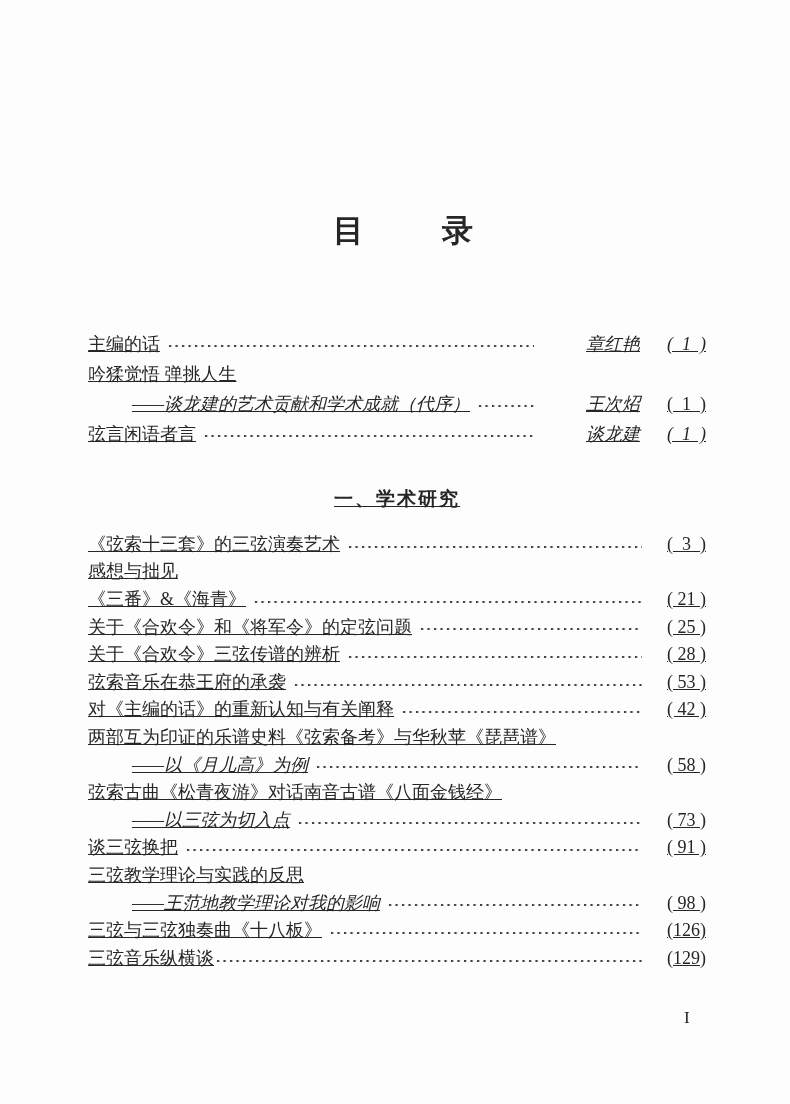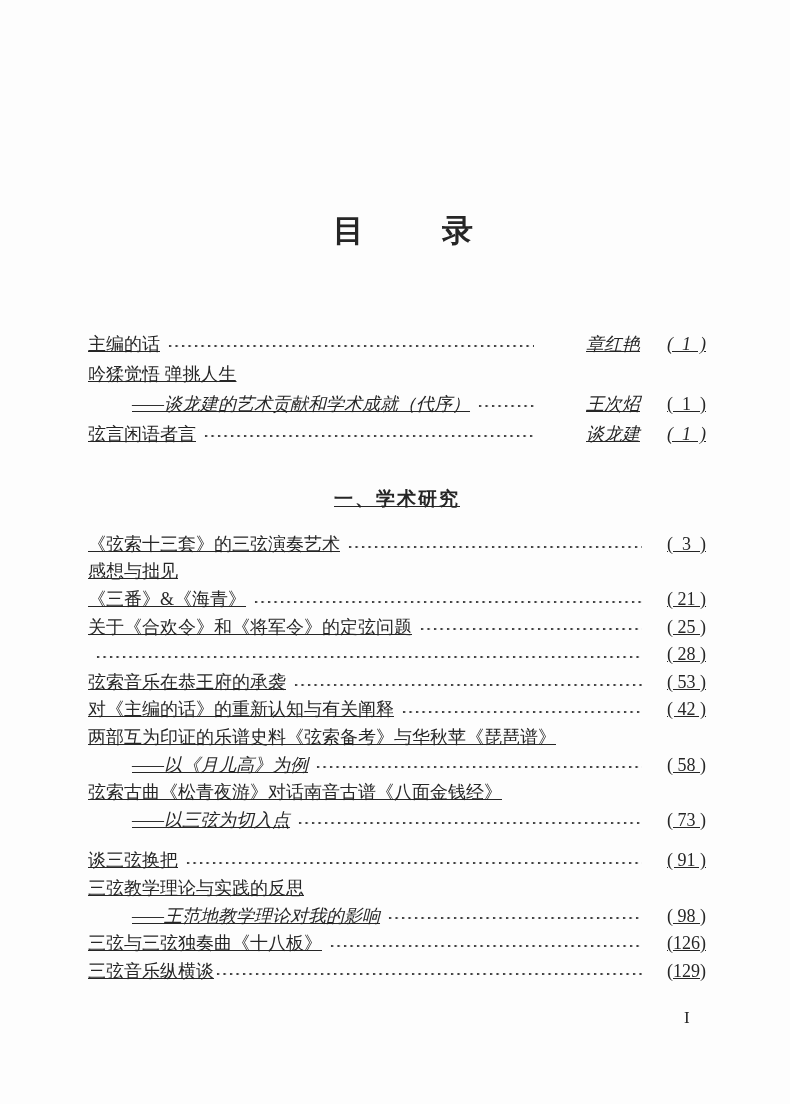--- a/index.html
+++ b/index.html
@@ -36,21 +36,21 @@
   }
   .front-matter .row{line-height:30px;}
   .entries .row{line-height:27.6px;}
   .row{
     display:flex;
     align-items:baseline;
     font-size:18px;
     white-space:nowrap;
   }
   .row.indent{padding-left:44px;}
-  .row.gap-before{margin-top:13px;}
+  .row.gap-before{}
   .title{flex:0 1 auto;min-width:0;}
   .kai{font-style:italic;} 
   .dots{
     flex:1 1 30px;
     min-width:14px;
     align-self:center;
     height:6px;
     margin:4px 8px 0 8px;
     background-image:radial-gradient(circle at 2px 3px, var(--dot-color,#3f3f3f) 1.15px, transparent 1.5px);
     background-size:6.5px 6px;
@@ -143,20 +143,21 @@
 
     <span class="pageno">( 21 )</span>
   </div>
         <div class="row">
     <span class="title">关于《合欢令》和《将军令》的定弦问题</span>
     <span class="dots"></span>
 
     <span class="pageno">( 25 )</span>
   </div>
         <div class="row">
+    <span class="title">关于《合欢令》三弦传谱的辨析</span>
     <span class="dots"></span>
 
     <span class="pageno">( 28 )</span>
   </div>
         <div class="row">
     <span class="title">弦索音乐在恭王府的承袭</span>
     <span class="dots"></span>
 
     <span class="pageno">( 53 )</span>
   </div>

